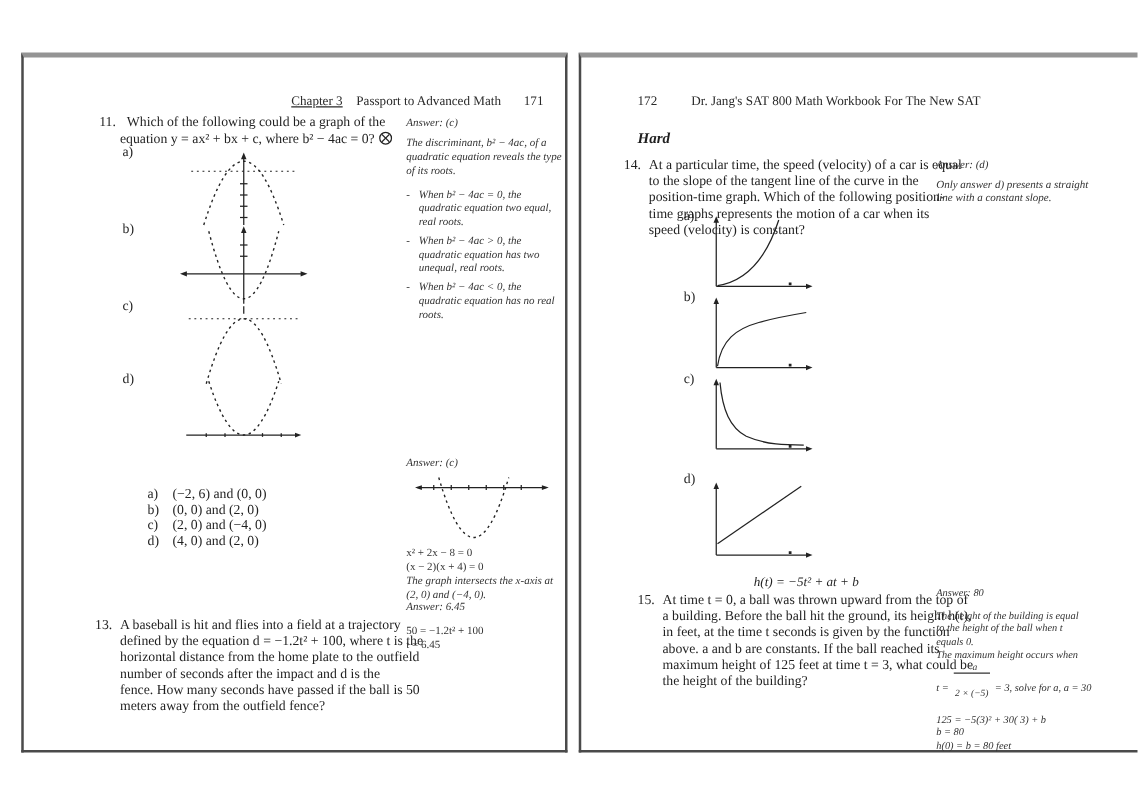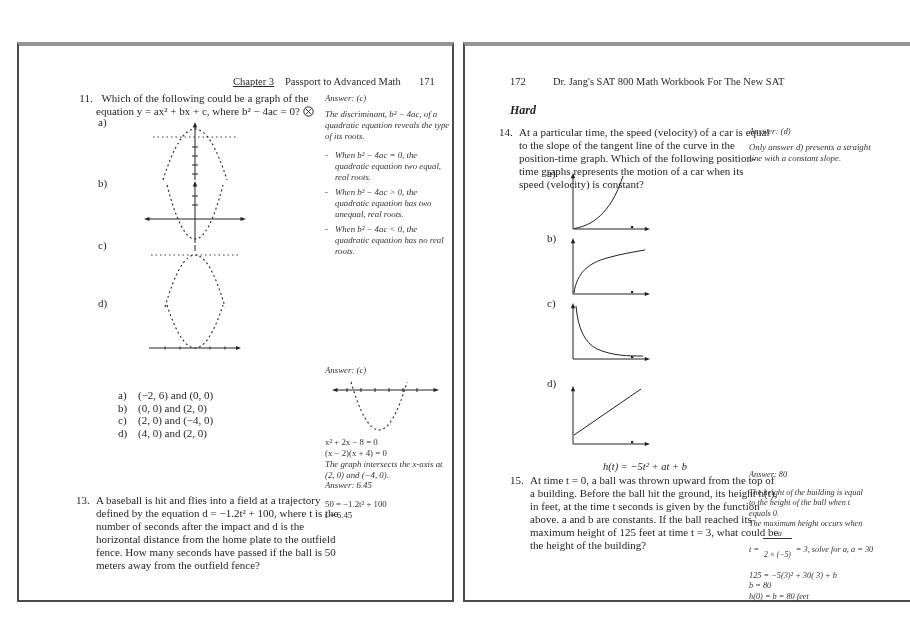--- a/index.html
+++ b/index.html
@@ -134,22 +134,22 @@
         <span class="ol">d)</span>
         <span>(4, 0) and (2, 0)</span>
       </div>
   </div>
 
   <div class="abs q" style="left:57px; top:448px;">
     <span class="qnum">13.</span>
     <div class="qlines">
         <div>A baseball is hit and flies into a field at a trajectory</div>
         <div>defined by the equation d = −1.2t² + 100, where t is the</div>
+        <div>horizontal distance from the home plate to the outfield</div>
         <div>number of seconds after the impact and d is the</div>
-        <div>horizontal distance from the home plate to the outfield</div>
         <div>fence. How many seconds have passed if the ball is 50</div>
         <div>meters away from the outfield fence?</div>
       </div>
   </div>
 
   <div class="ans" style="left:306px; top:47px; width:126px;">
     <div class="label">Answer: (c)</div>
     <div class="intro">
         <div>The discriminant, b² − 4ac, of a</div>
         <div>quadratic equation reveals the type</div>

